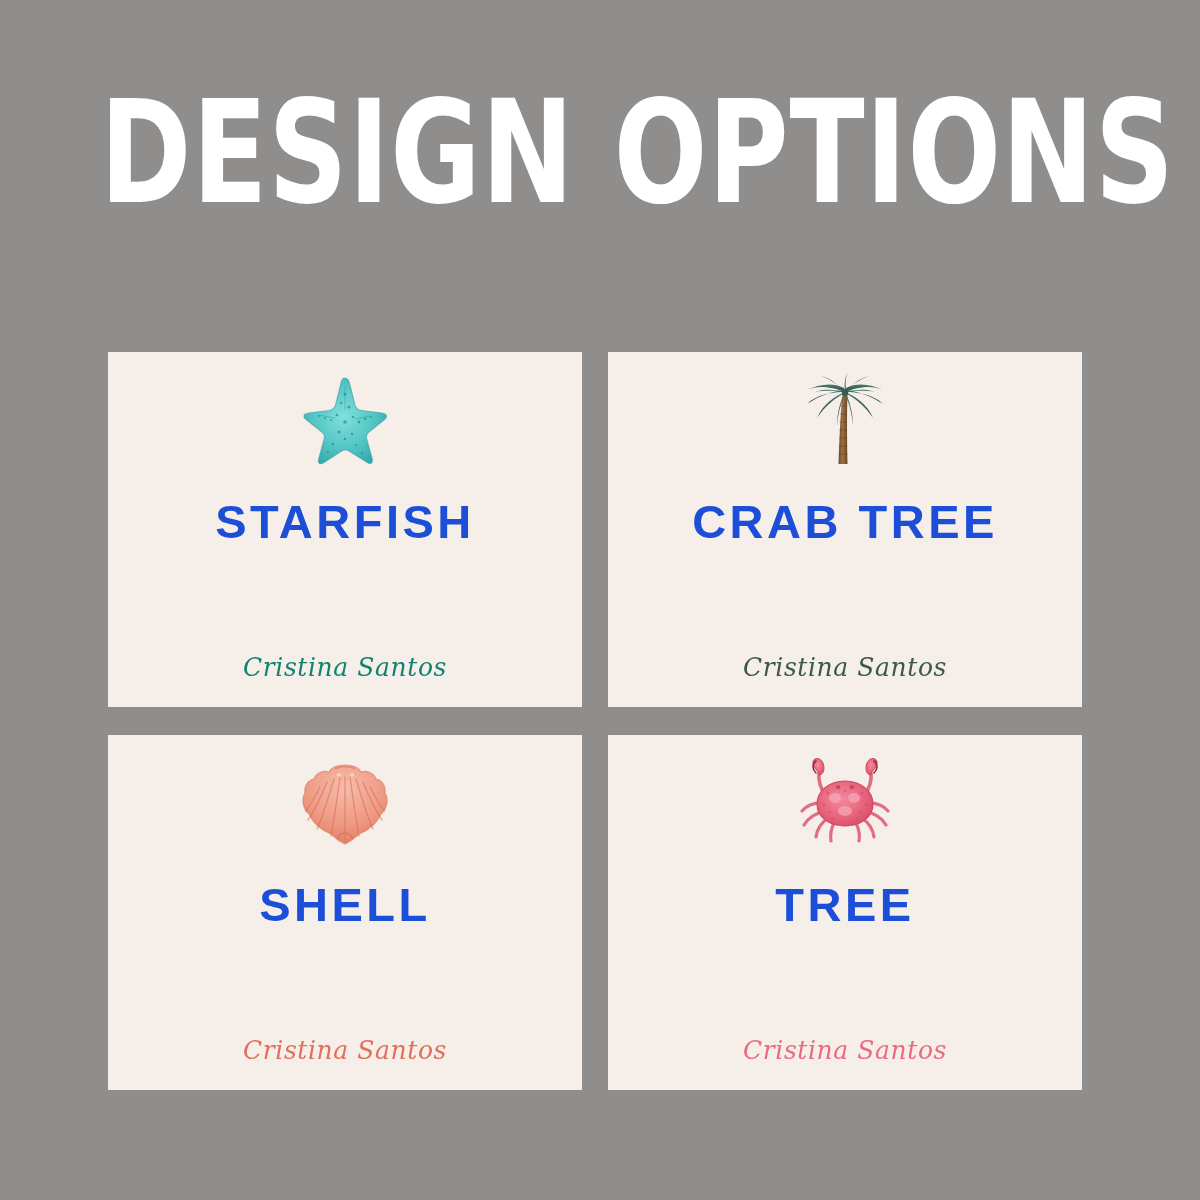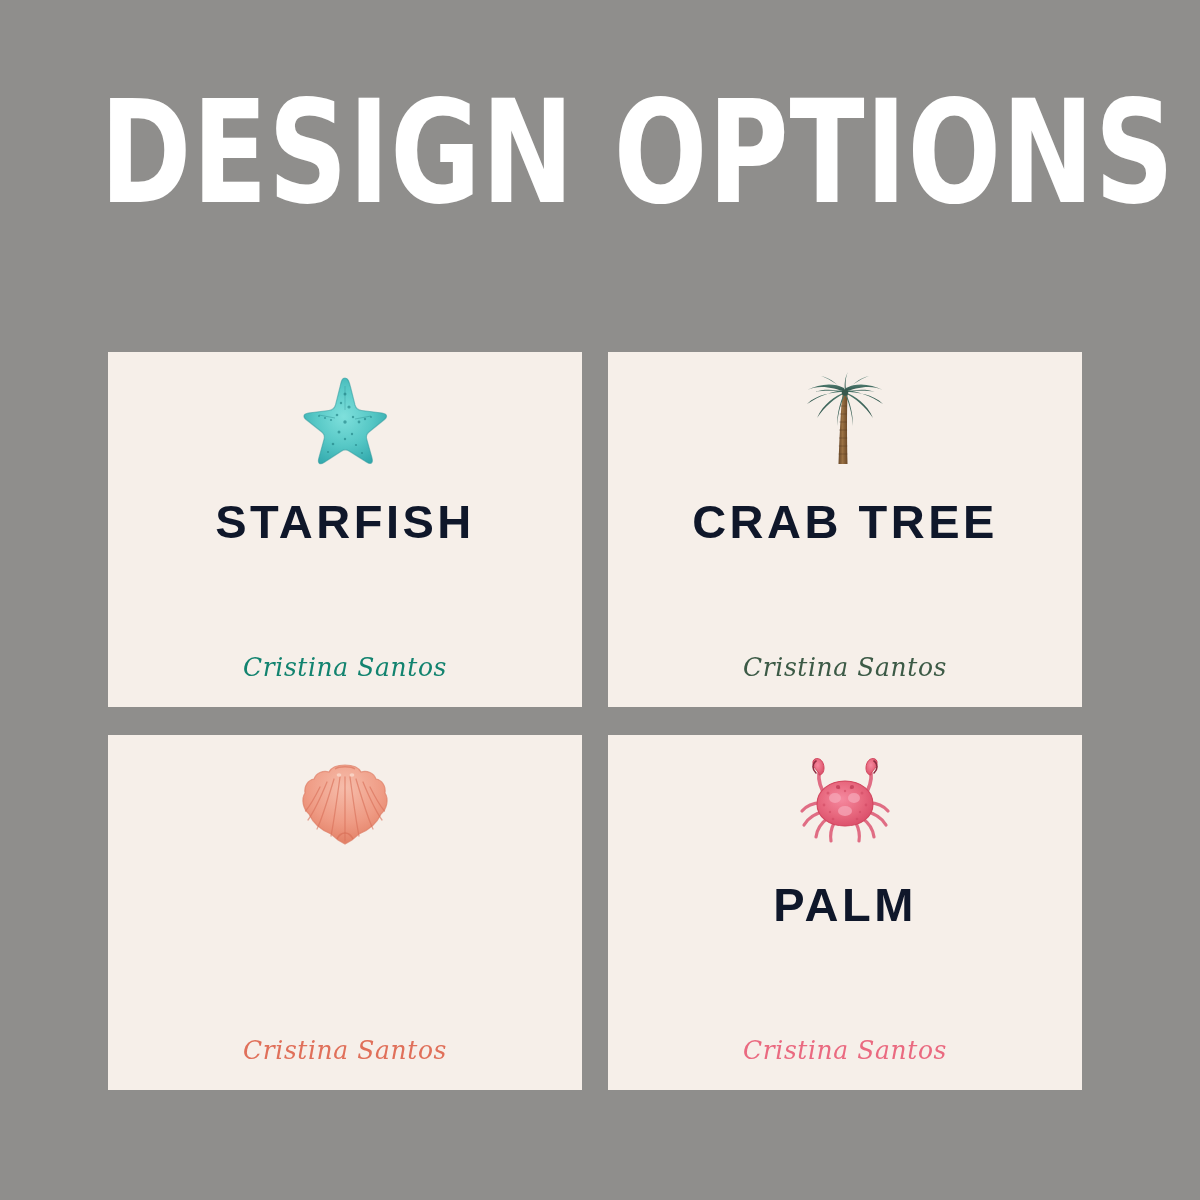--- a/index.html
+++ b/index.html
@@ -65,21 +65,21 @@
     align-items: center;
     justify-content: center;
   }
 
   .card-title {
     position: absolute;
     left: 0;
     right: 0;
     top: 142px;
     text-align: center;
-    color: #0f172a;
+    color: #1d4ed8;
     font-family: "Liberation Sans", sans-serif;
     font-size: 47px;
     font-weight: 700;
     letter-spacing: 3.5px;
     line-height: 56px;
     white-space: nowrap;
   }
 
   .card-signature {
     position: absolute;
@@ -237,20 +237,21 @@
           <path d="M23 30 C17 42 12 50 8.5 54"></path>
           <path d="M73 30 C79 42 84 50 87.5 54"></path>
         </g>
 
         <path d="M40 82 C44 74 52 74 56 82" fill="none" stroke="#d9715a" stroke-width="1.4" opacity="0.75"></path>
         <path d="M38 12 C42 9 54 9 58 12" fill="none" stroke="#d9715a" stroke-width="1.3" opacity="0.6"></path>
         <ellipse cx="42" cy="18" rx="2.4" ry="1.7" fill="#f9d6c8" opacity="0.85"></ellipse>
         <ellipse cx="55" cy="18" rx="2.4" ry="1.7" fill="#f9d6c8" opacity="0.85"></ellipse>
       </svg>
     </div>
+    <div class="card-title">SHELL</div>
     <div class="card-signature sig-shell">Cristina Santos</div>
   </div>
 
   <div class="card">
     <div class="card-art">
       <svg width="100" height="92" viewBox="0 0 100 92">
         <defs>
           <radialGradient id="crabGrad" cx="44%" cy="40%" r="66%">
             <stop offset="0%" stop-color="#f5899f"></stop>
             <stop offset="55%" stop-color="#e8697f"></stop>
@@ -298,17 +299,17 @@
             <circle cx="62" cy="62" r="1.3"></circle>
           <circle cx="50" cy="34" r="1.2"></circle>
             <circle cx="35" cy="55" r="1.2"></circle>
           <circle cx="65" cy="55" r="1.2"></circle>
         </g>
 
         <circle cx="43" cy="30" r="2.1" fill="#c03d57" opacity="0.8"></circle>
         <circle cx="57" cy="30" r="2.1" fill="#c03d57" opacity="0.8"></circle>
       </svg>
     </div>
-    <div class="card-title">PALM</div>
+    <div class="card-title">TREE</div>
     <div class="card-signature sig-crab">Cristina Santos</div>
   </div>
 
 </div>
 
 </body></html>

